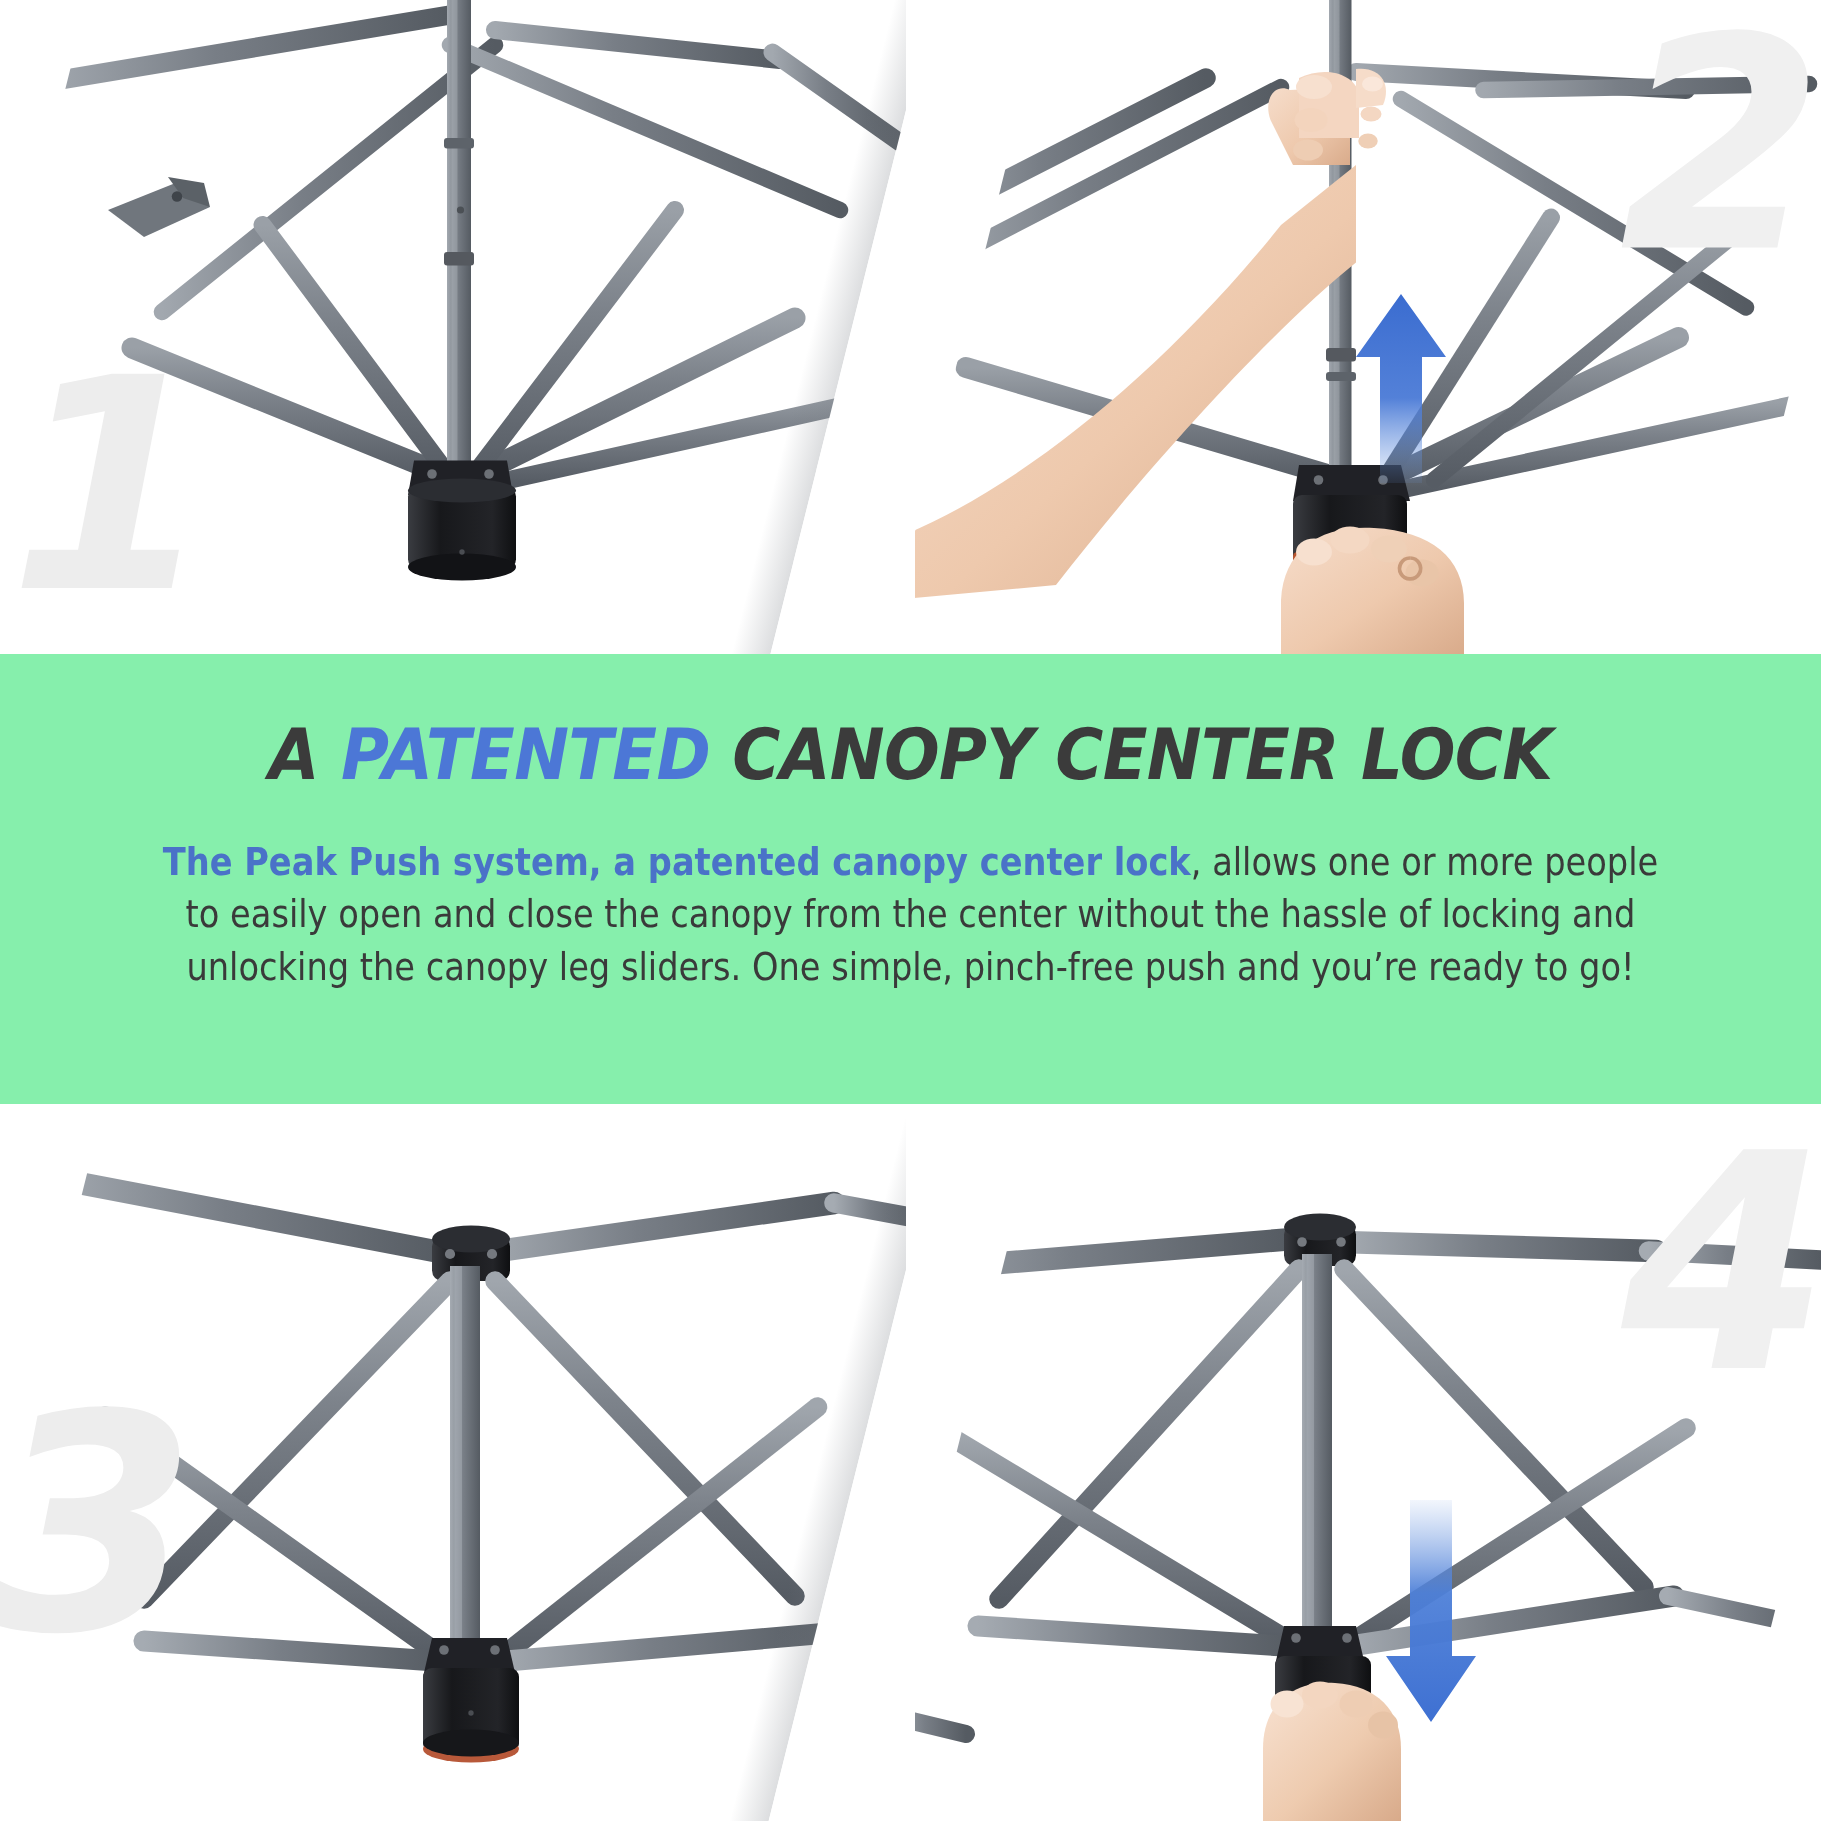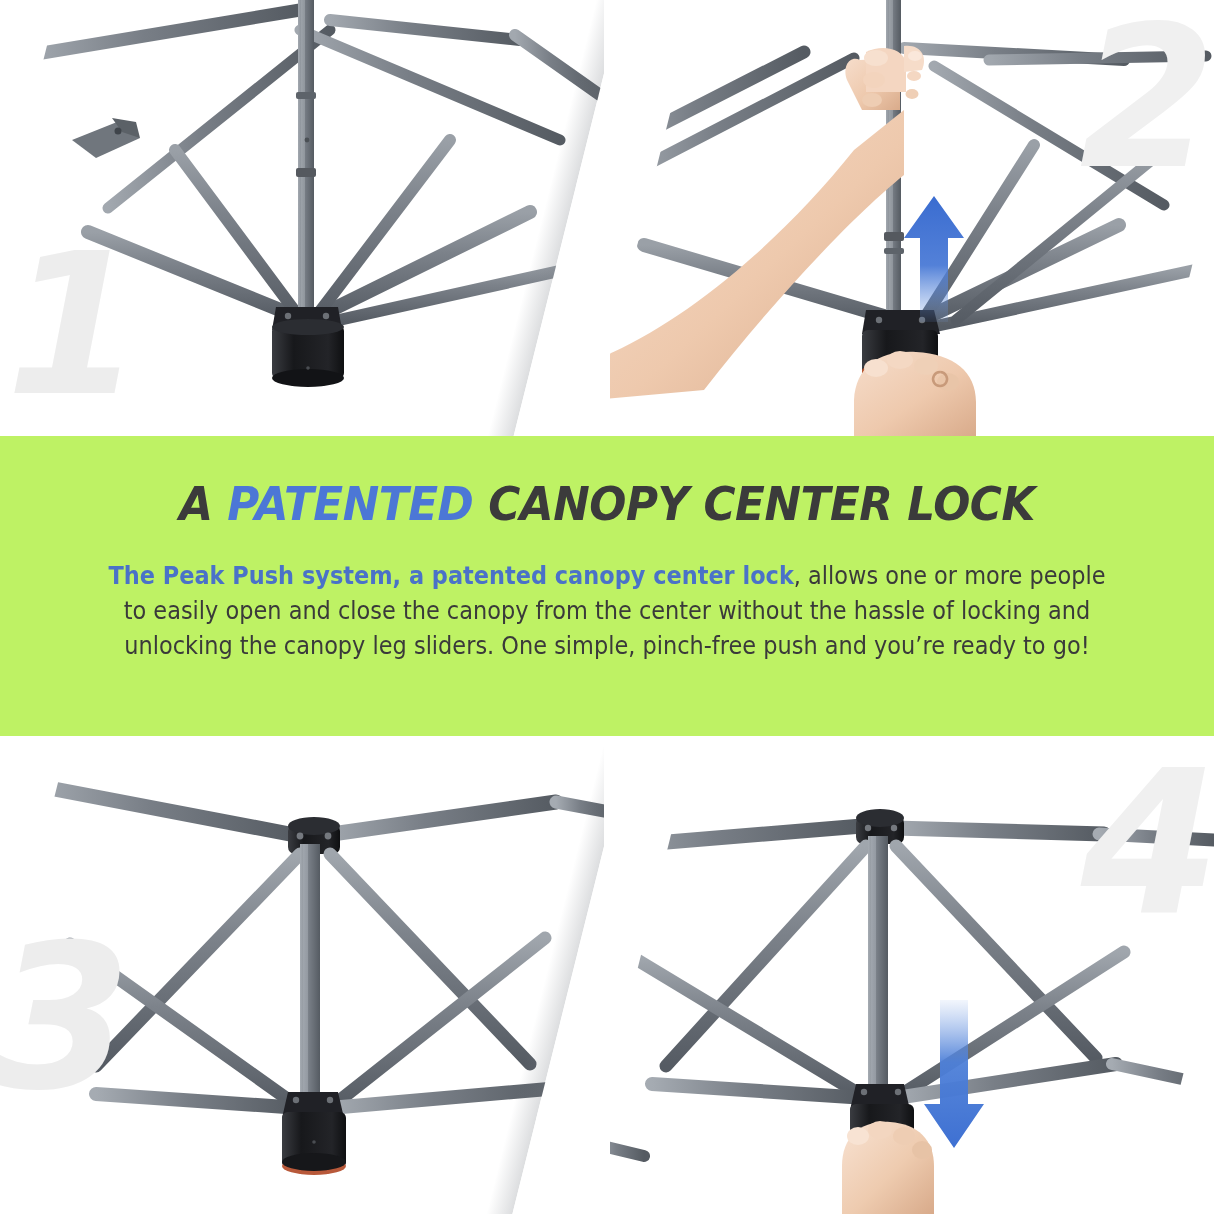--- a/index.html
+++ b/index.html
@@ -79,21 +79,21 @@
   
   .frame-svg { position: absolute; inset: 0; z-index: 2; }
 
   
   .band {
     position: absolute;
     left: 0;
     top: 436px;
     width: 1214px;
     height: 300px;
-    background: #bef264;
+    background: #86efac;
     z-index: 10;
   }
   .band-title {
     position: absolute;
     left: 0;
     top: 42px;
     width: 1214px;
     text-align: center;
     font-family: "DejaVu Sans", sans-serif;
     font-size: 47px;

